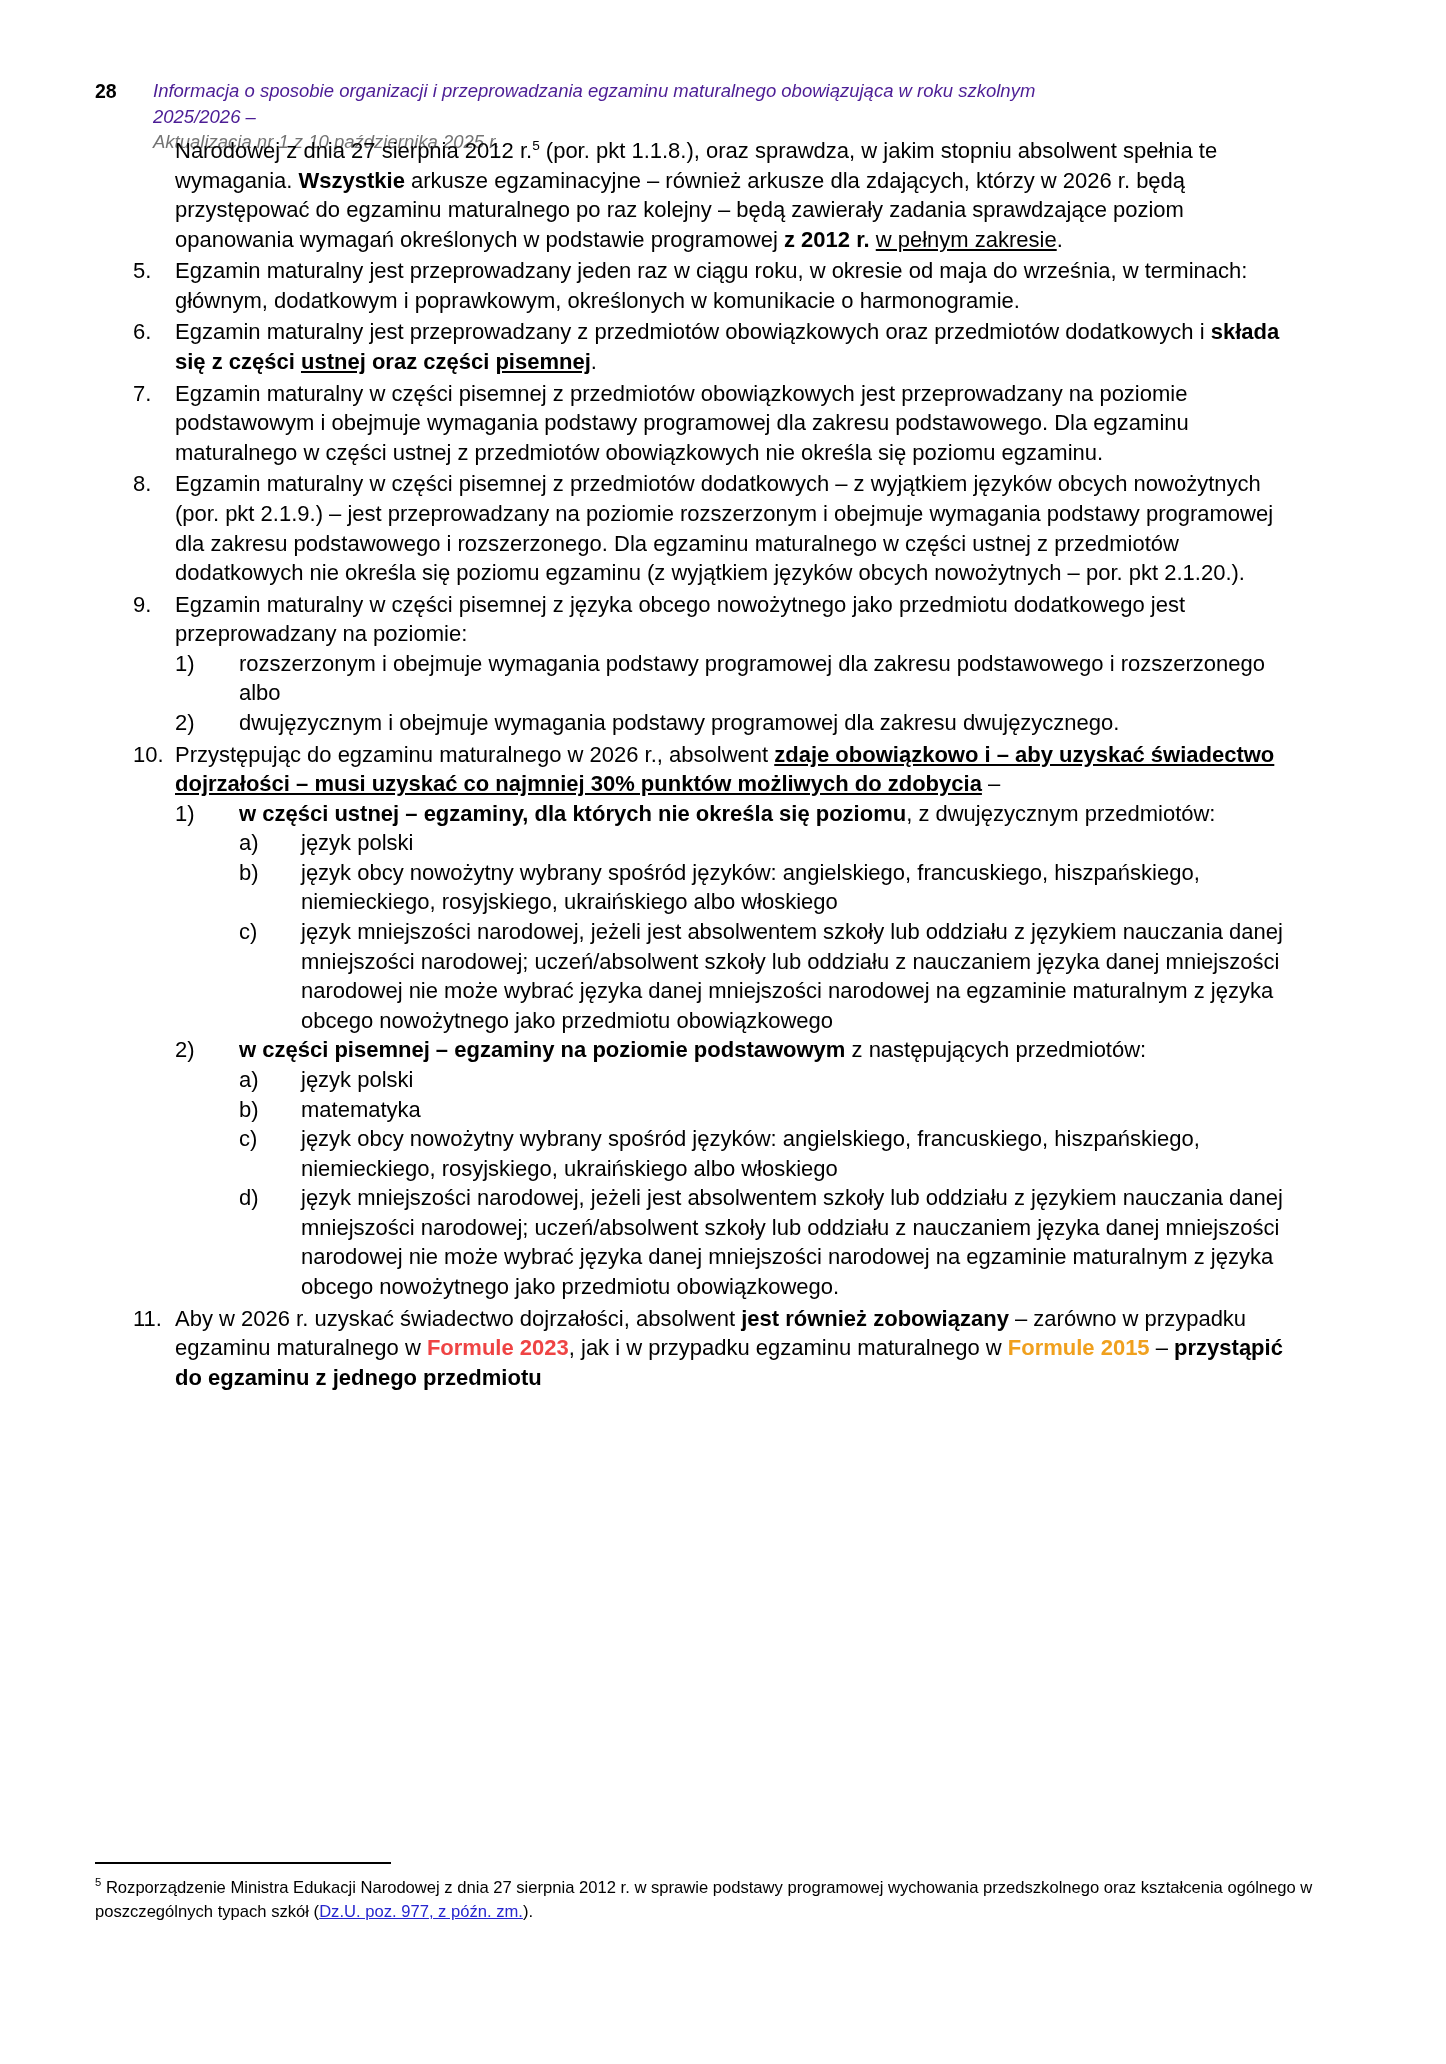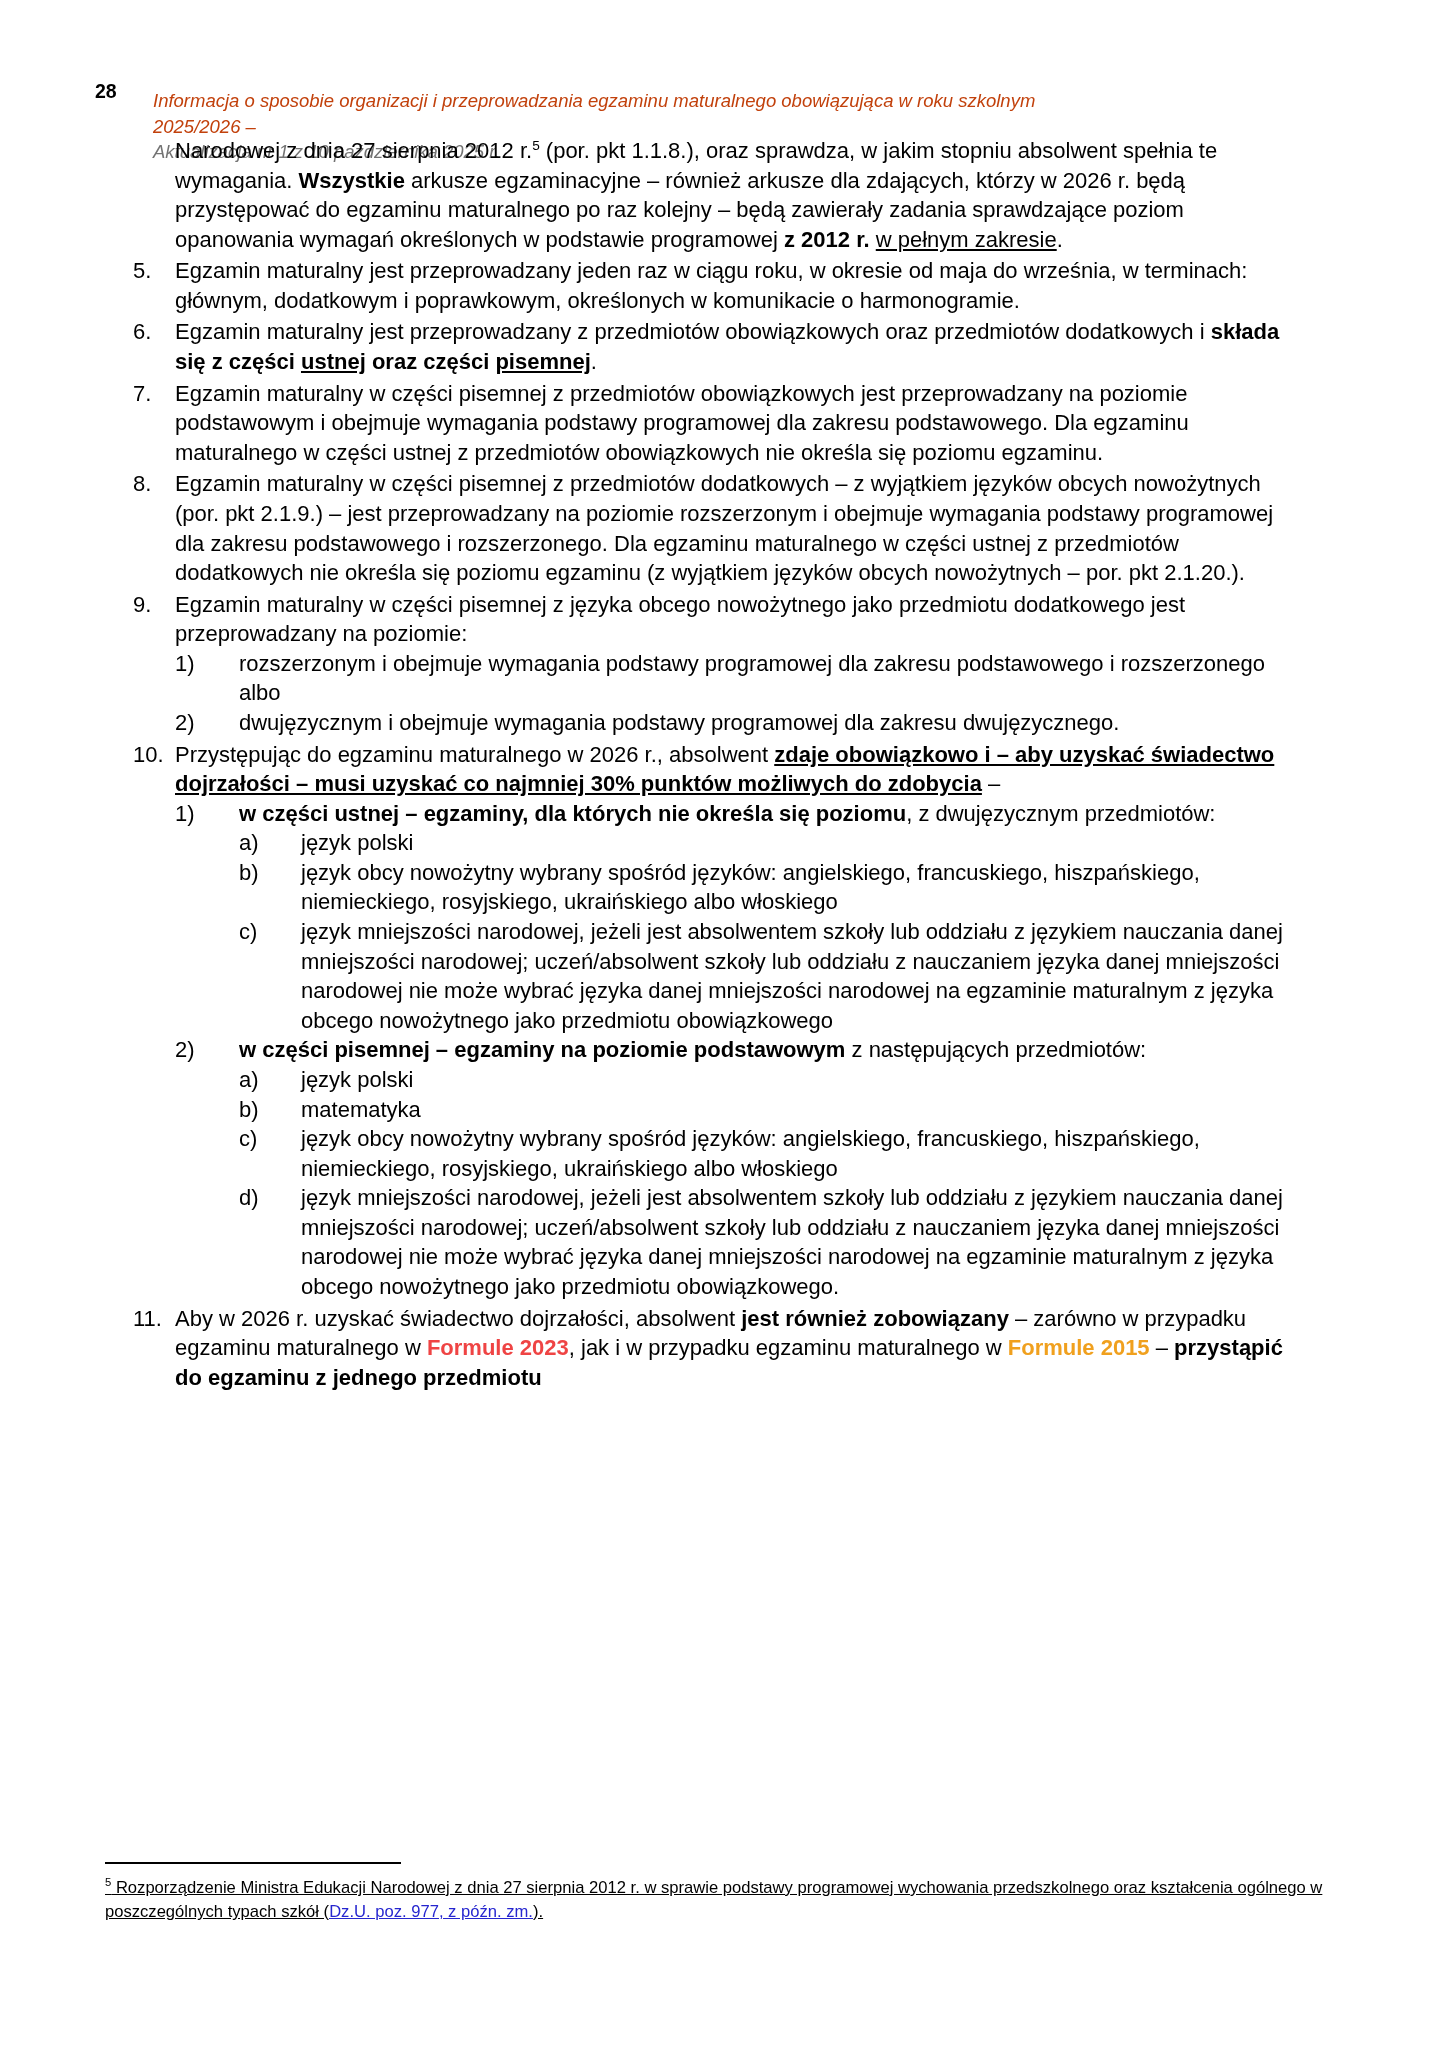--- a/index.html
+++ b/index.html
@@ -40,21 +40,21 @@
     line-height: 1.38;
     width: 58px;
     flex: 0 0 58px;
   }
   .head-lines {
     font-size: 18.5px;
     font-style: italic;
     line-height: 1.38;
     flex: 1 1 auto;
   }
-  .head-line-1 { color: #c2410c; margin-top: 10px; }
+  .head-line-1 { color: #4c1d95; }
   .head-line-2 { color: #737373; }
 
   
   .content {
     position: absolute;
     top: 136px;
     left: 95px;
     width: 1200px;
     font-size: 22px;
     line-height: 1.345;
@@ -128,24 +128,23 @@
     vertical-align: super;
     line-height: 0;
   }
 
   .c-purple { color: #ef4444; font-weight: bold; }
   .c-orange { color: #f0a01e; font-weight: bold; }
 
   
   .footnote-area {
     position: absolute;
-    left: 105px;
+    left: 95px;
     top: 1862px;
     width: 1255px;
-    text-decoration: underline;
   }
   .fn-rule {
     width: 296px;
     height: 0;
     border-top: 2px solid #000;
     margin: 0 0 12px 0;
   }
   .fn-text {
     font-size: 16.6px;
     line-height: 1.46;

